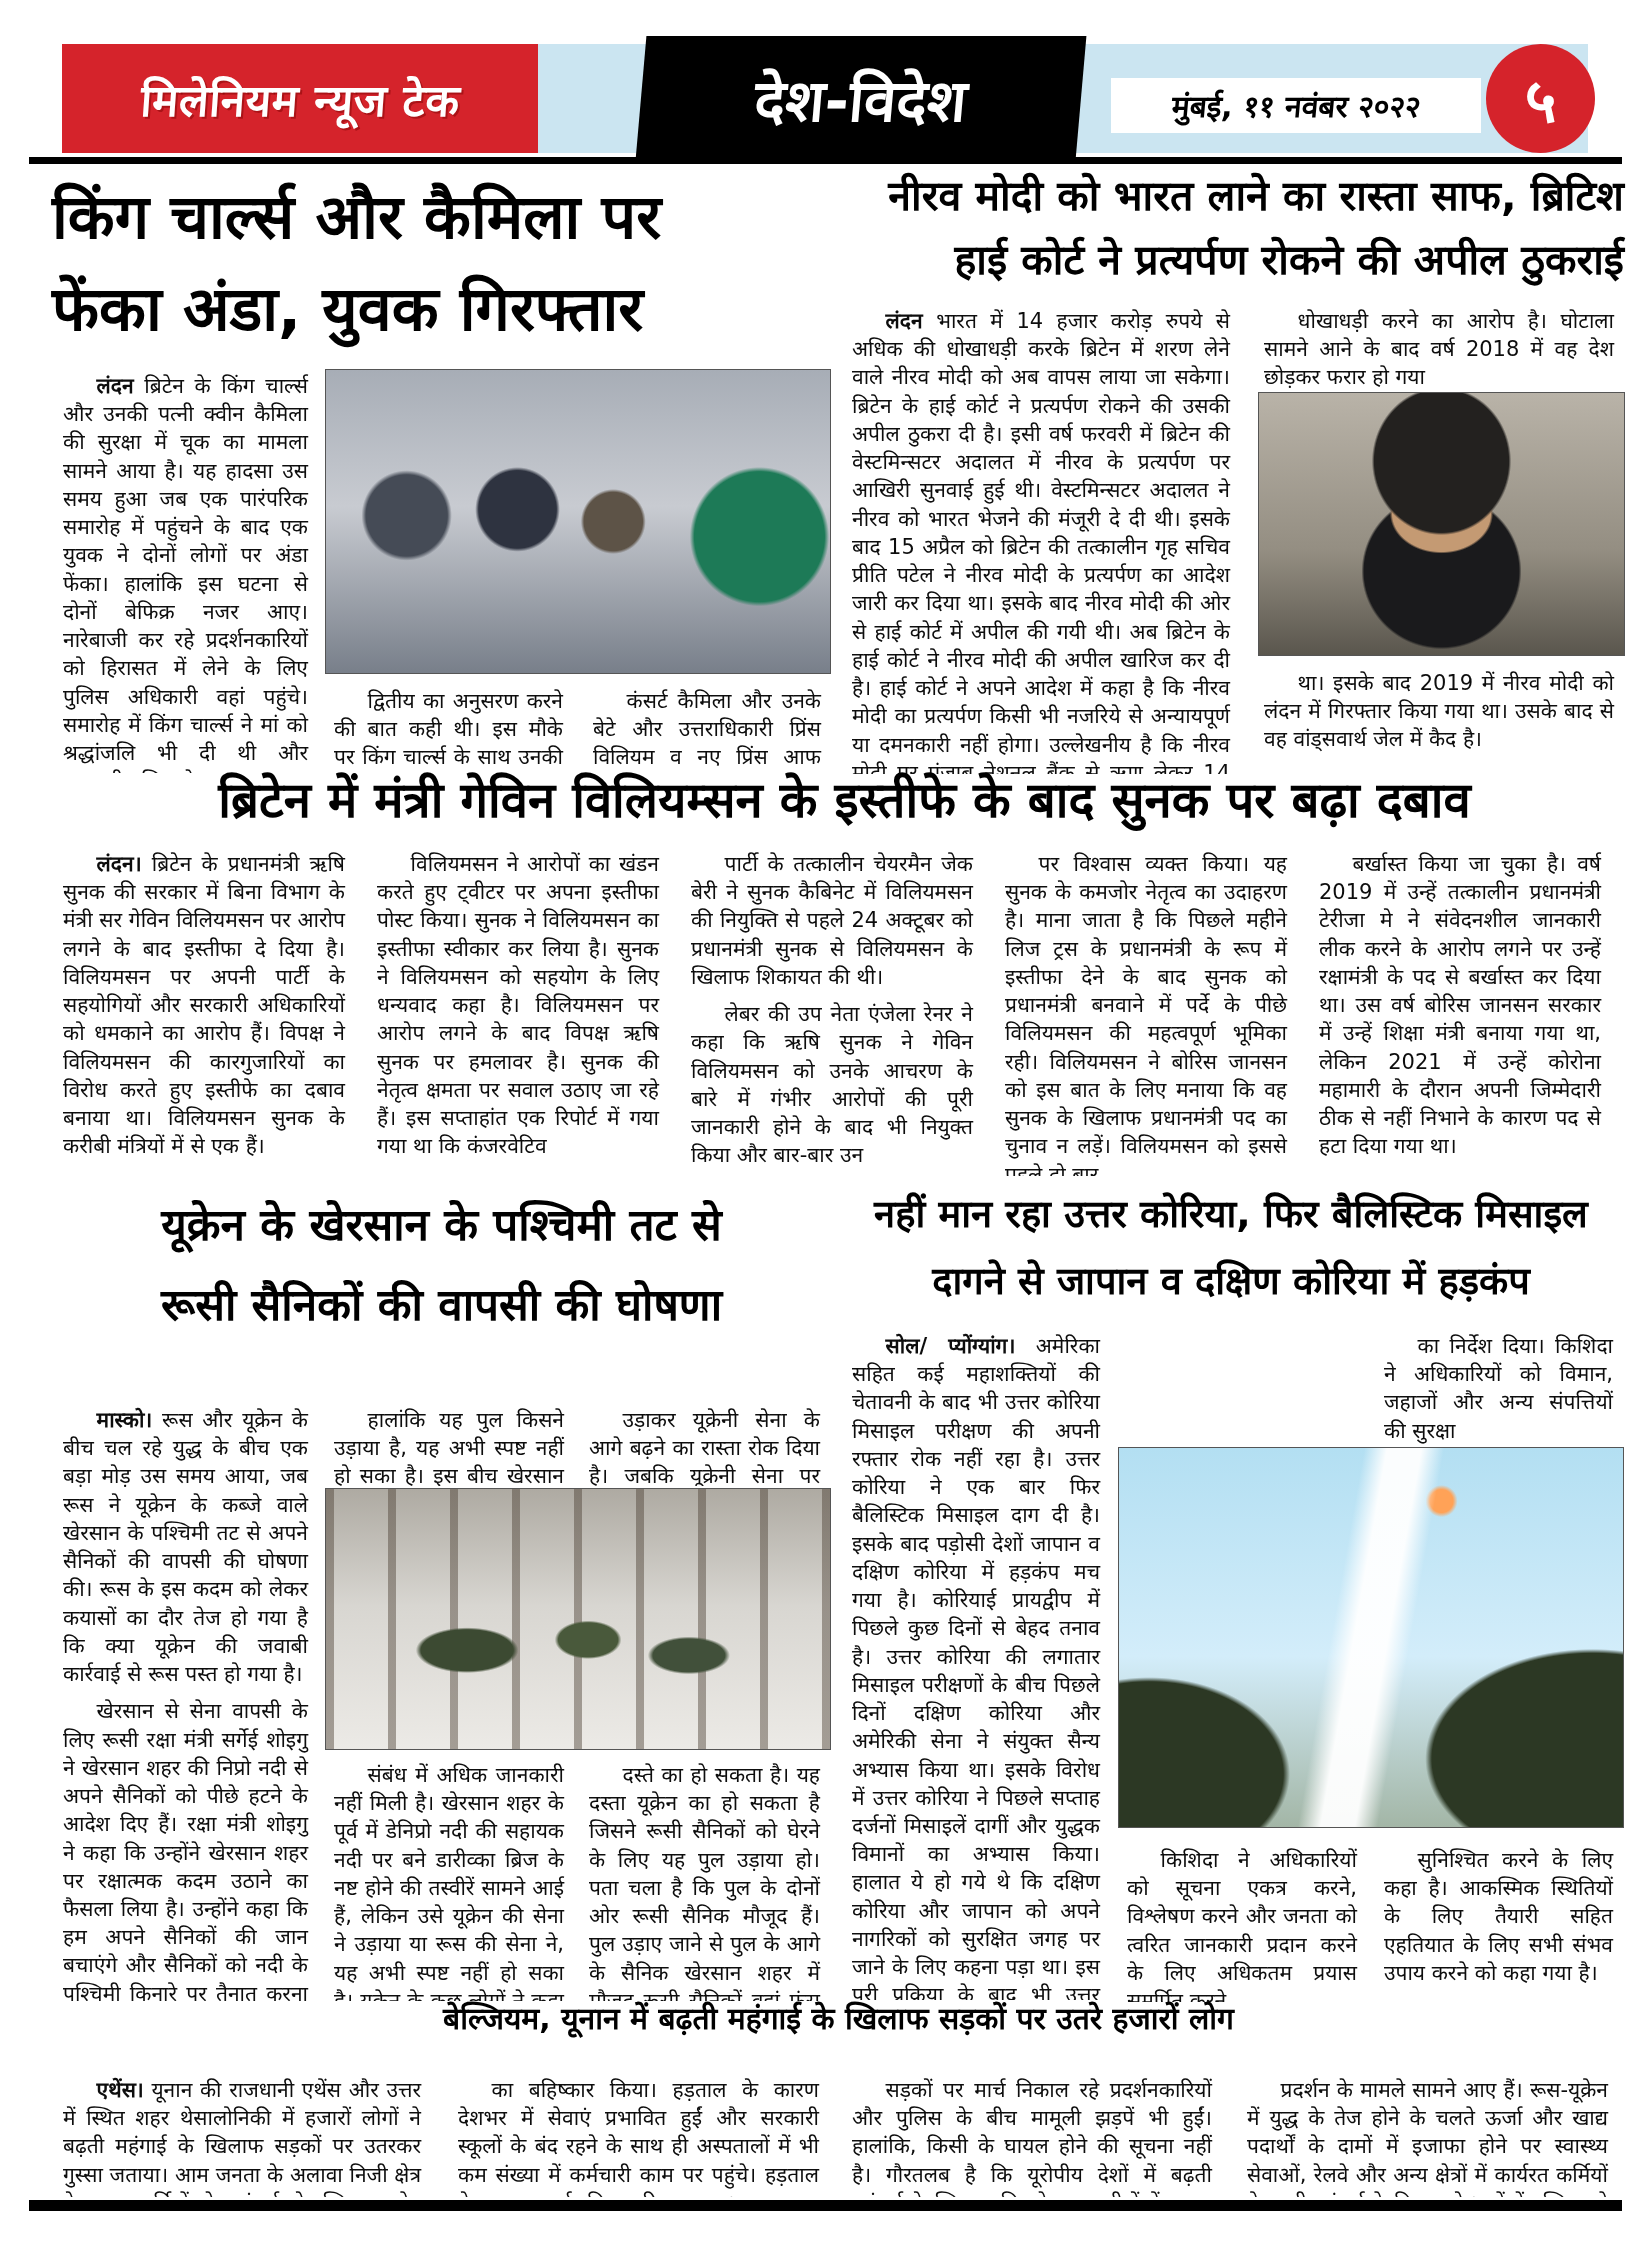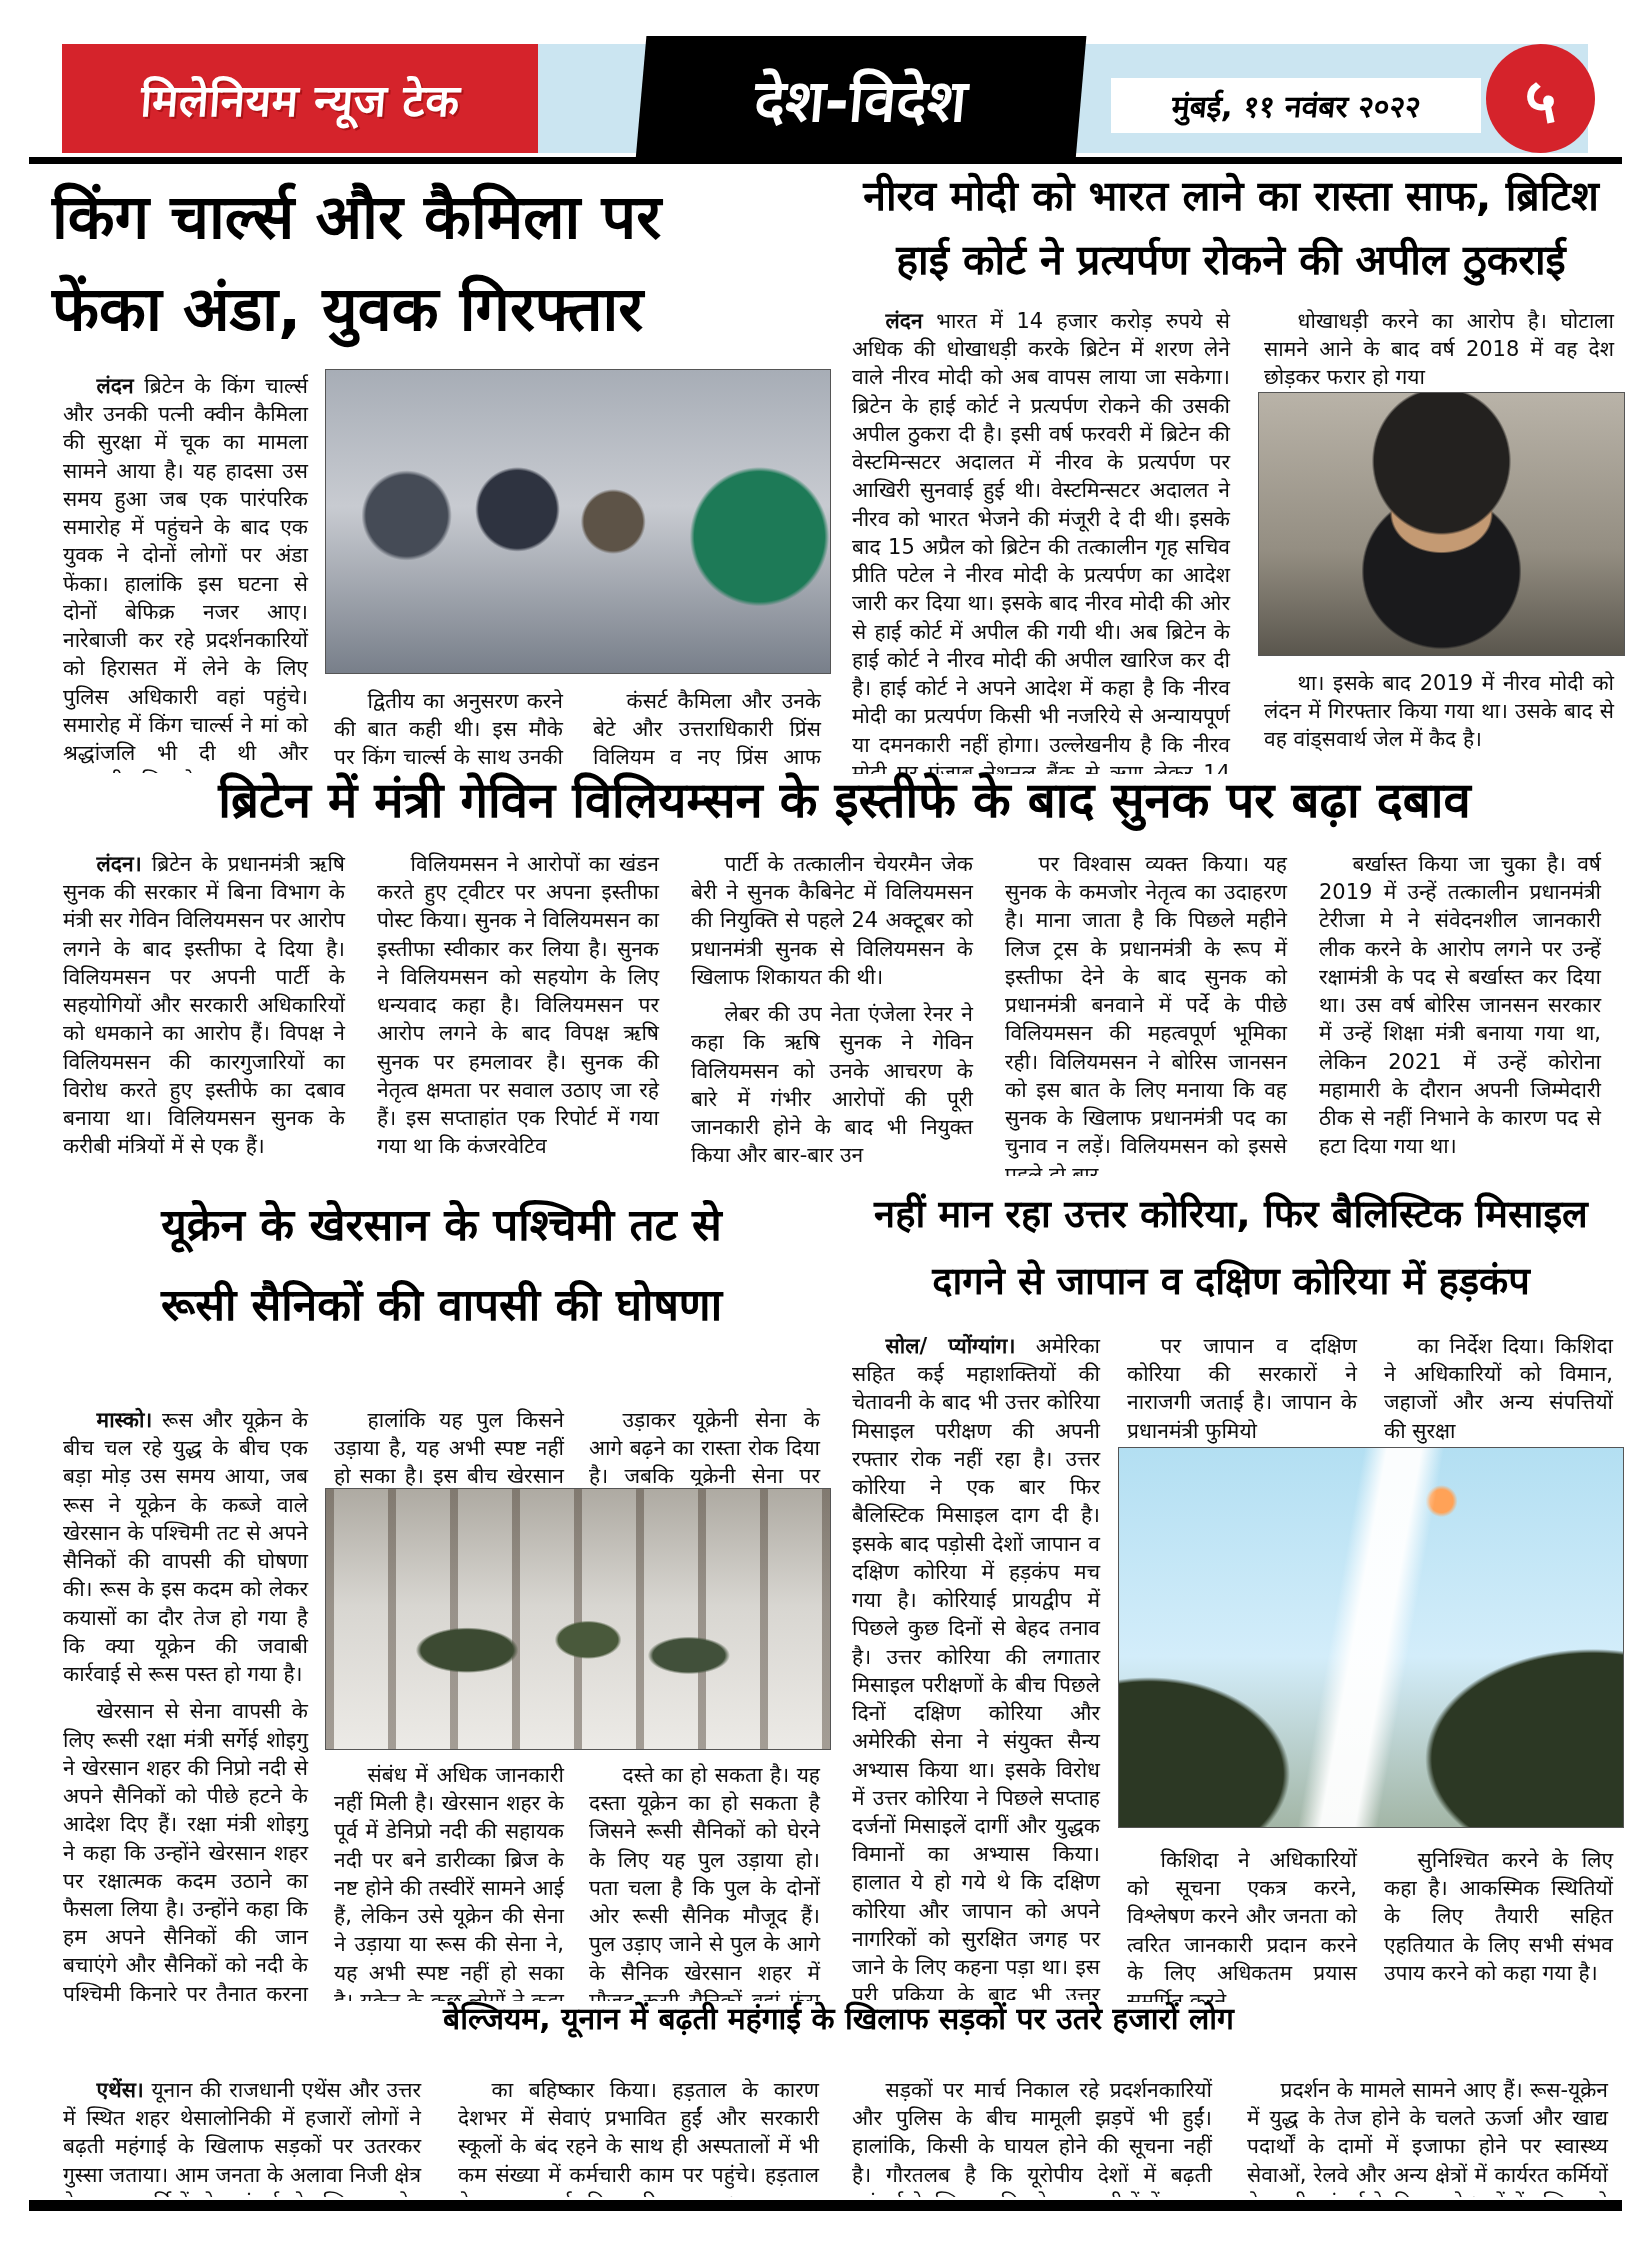--- a/index.html
+++ b/index.html
@@ -20,21 +20,21 @@
   .page-circle{position:absolute;left:1486px;top:44px;width:109px;height:109px;border-radius:50%;
                background:#d5232b;display:flex;align-items:center;justify-content:center;}
   .page-circle span{color:#ffffff;font-weight:bold;font-size:61px;}
   .rule{position:absolute;left:28.5px;width:1593px;background:#000000;}
   .rule-top{top:157px;height:7.2px;}
   .rule-bottom{top:2200px;height:11.4px;}
   
   .hl{position:absolute;font-weight:bold;color:#000000;}
   .hl .ln{display:block;}
   .hl-charles{left:52px;top:171px;width:786px;font-size:61px;line-height:1.5;text-align:left;}
-  .hl-nirav{left:838px;top:165px;width:786px;font-size:41px;line-height:1.55;text-align:center;}
+  .hl-nirav{left:838px;top:165px;width:786px;font-size:41px;line-height:1.55;text-align:right;}
   .hl-sunak{left:58px;top:774px;width:1573px;font-size:49px;line-height:1.1;text-align:center;white-space:nowrap;}
   .hl-ukraine{left:52px;top:1185px;width:779px;font-size:44px;line-height:1.82;text-align:center;}
   .hl-nkorea{left:838px;top:1181px;width:786px;font-size:38px;line-height:1.75;text-align:center;}
   .hl-strike{left:52px;top:2001px;width:1573px;font-size:30px;line-height:1.2;text-align:center;white-space:nowrap;}
   
   .tx{position:absolute;font-size:21px;line-height:1.345;text-align:justify;color:#0d0d0d;overflow:hidden;}
   .tx p{margin:9px;text-indent:1.6em;}
   .tx p:first-child{text-indent:1.6em;}
   .tx .noindent{text-indent:0;}
   .dateline{font-weight:bold;}
@@ -195,23 +195,20 @@
 
   <div class="hl hl-nkorea">
     <span class="ln">नहीं मान रहा उत्तर कोरिया, फिर बैलिस्टिक मिसाइल</span>
     <span class="ln">दागने से जापान व दक्षिण कोरिया में हड़कंप</span>
   </div>
   <div class="tx nk-col1">
     <p><span class="dateline">सोल/ प्योंग्यांग।</span>
        <span>अमेरिका सहित कई महाशक्तियों की चेतावनी के बाद भी उत्तर कोरिया मिसाइल परीक्षण की अपनी रफ्तार रोक नहीं रहा है। उत्तर कोरिया ने एक बार फिर बैलिस्टिक मिसाइल दाग दी है। इसके बाद पड़ोसी देशों जापान व दक्षिण कोरिया में हड़कंप मच गया है। कोरियाई प्रायद्वीप में पिछले कुछ दिनों से बेहद तनाव है। उत्तर कोरिया की लगातार मिसाइल परीक्षणों के बीच पिछले दिनों दक्षिण कोरिया और अमेरिकी सेना ने संयुक्त सैन्य अभ्यास किया था। इसके विरोध में उत्तर कोरिया ने पिछले सप्ताह दर्जनों मिसाइलें दागीं और युद्धक विमानों का अभ्यास किया। हालात ये हो गये थे कि दक्षिण कोरिया और जापान को अपने नागरिकों को सुरक्षित जगह पर जाने के लिए कहना पड़ा था। इस पूरी प्रक्रिया के बाद भी उत्तर कोरिया के तानाशाह किम जोंग पीछे हटने को तैयार नहीं हैं।</span></p>
 
   </div>
-  <div class="tx nk-col2top">
-    <p class="noindent">पर जापान व दक्षिण कोरिया की सरकारों ने नाराजगी जताई है। जापान के प्रधानमंत्री फुमियो</p>
-  </div>
   <div class="tx nk-col3top">
     <p class="noindent">का निर्देश दिया। किशिदा ने अधिकारियों को विमान, जहाजों और अन्य संपत्तियों की सुरक्षा</p>
   </div>
   <div class="photo photo-missile"></div>
   <div class="tx nk-col2bot">
     <p class="noindent">किशिदा ने अधिकारियों को सूचना एकत्र करने, विश्लेषण करने और जनता को त्वरित जानकारी प्रदान करने के लिए अधिकतम प्रयास समर्पित करने</p>
   </div>
   <div class="tx nk-col3bot">
     <p class="noindent">सुनिश्चित करने के लिए कहा है। आकस्मिक स्थितियों के लिए तैयारी सहित एहतियात के लिए सभी संभव उपाय करने को कहा गया है।</p>
   </div>

